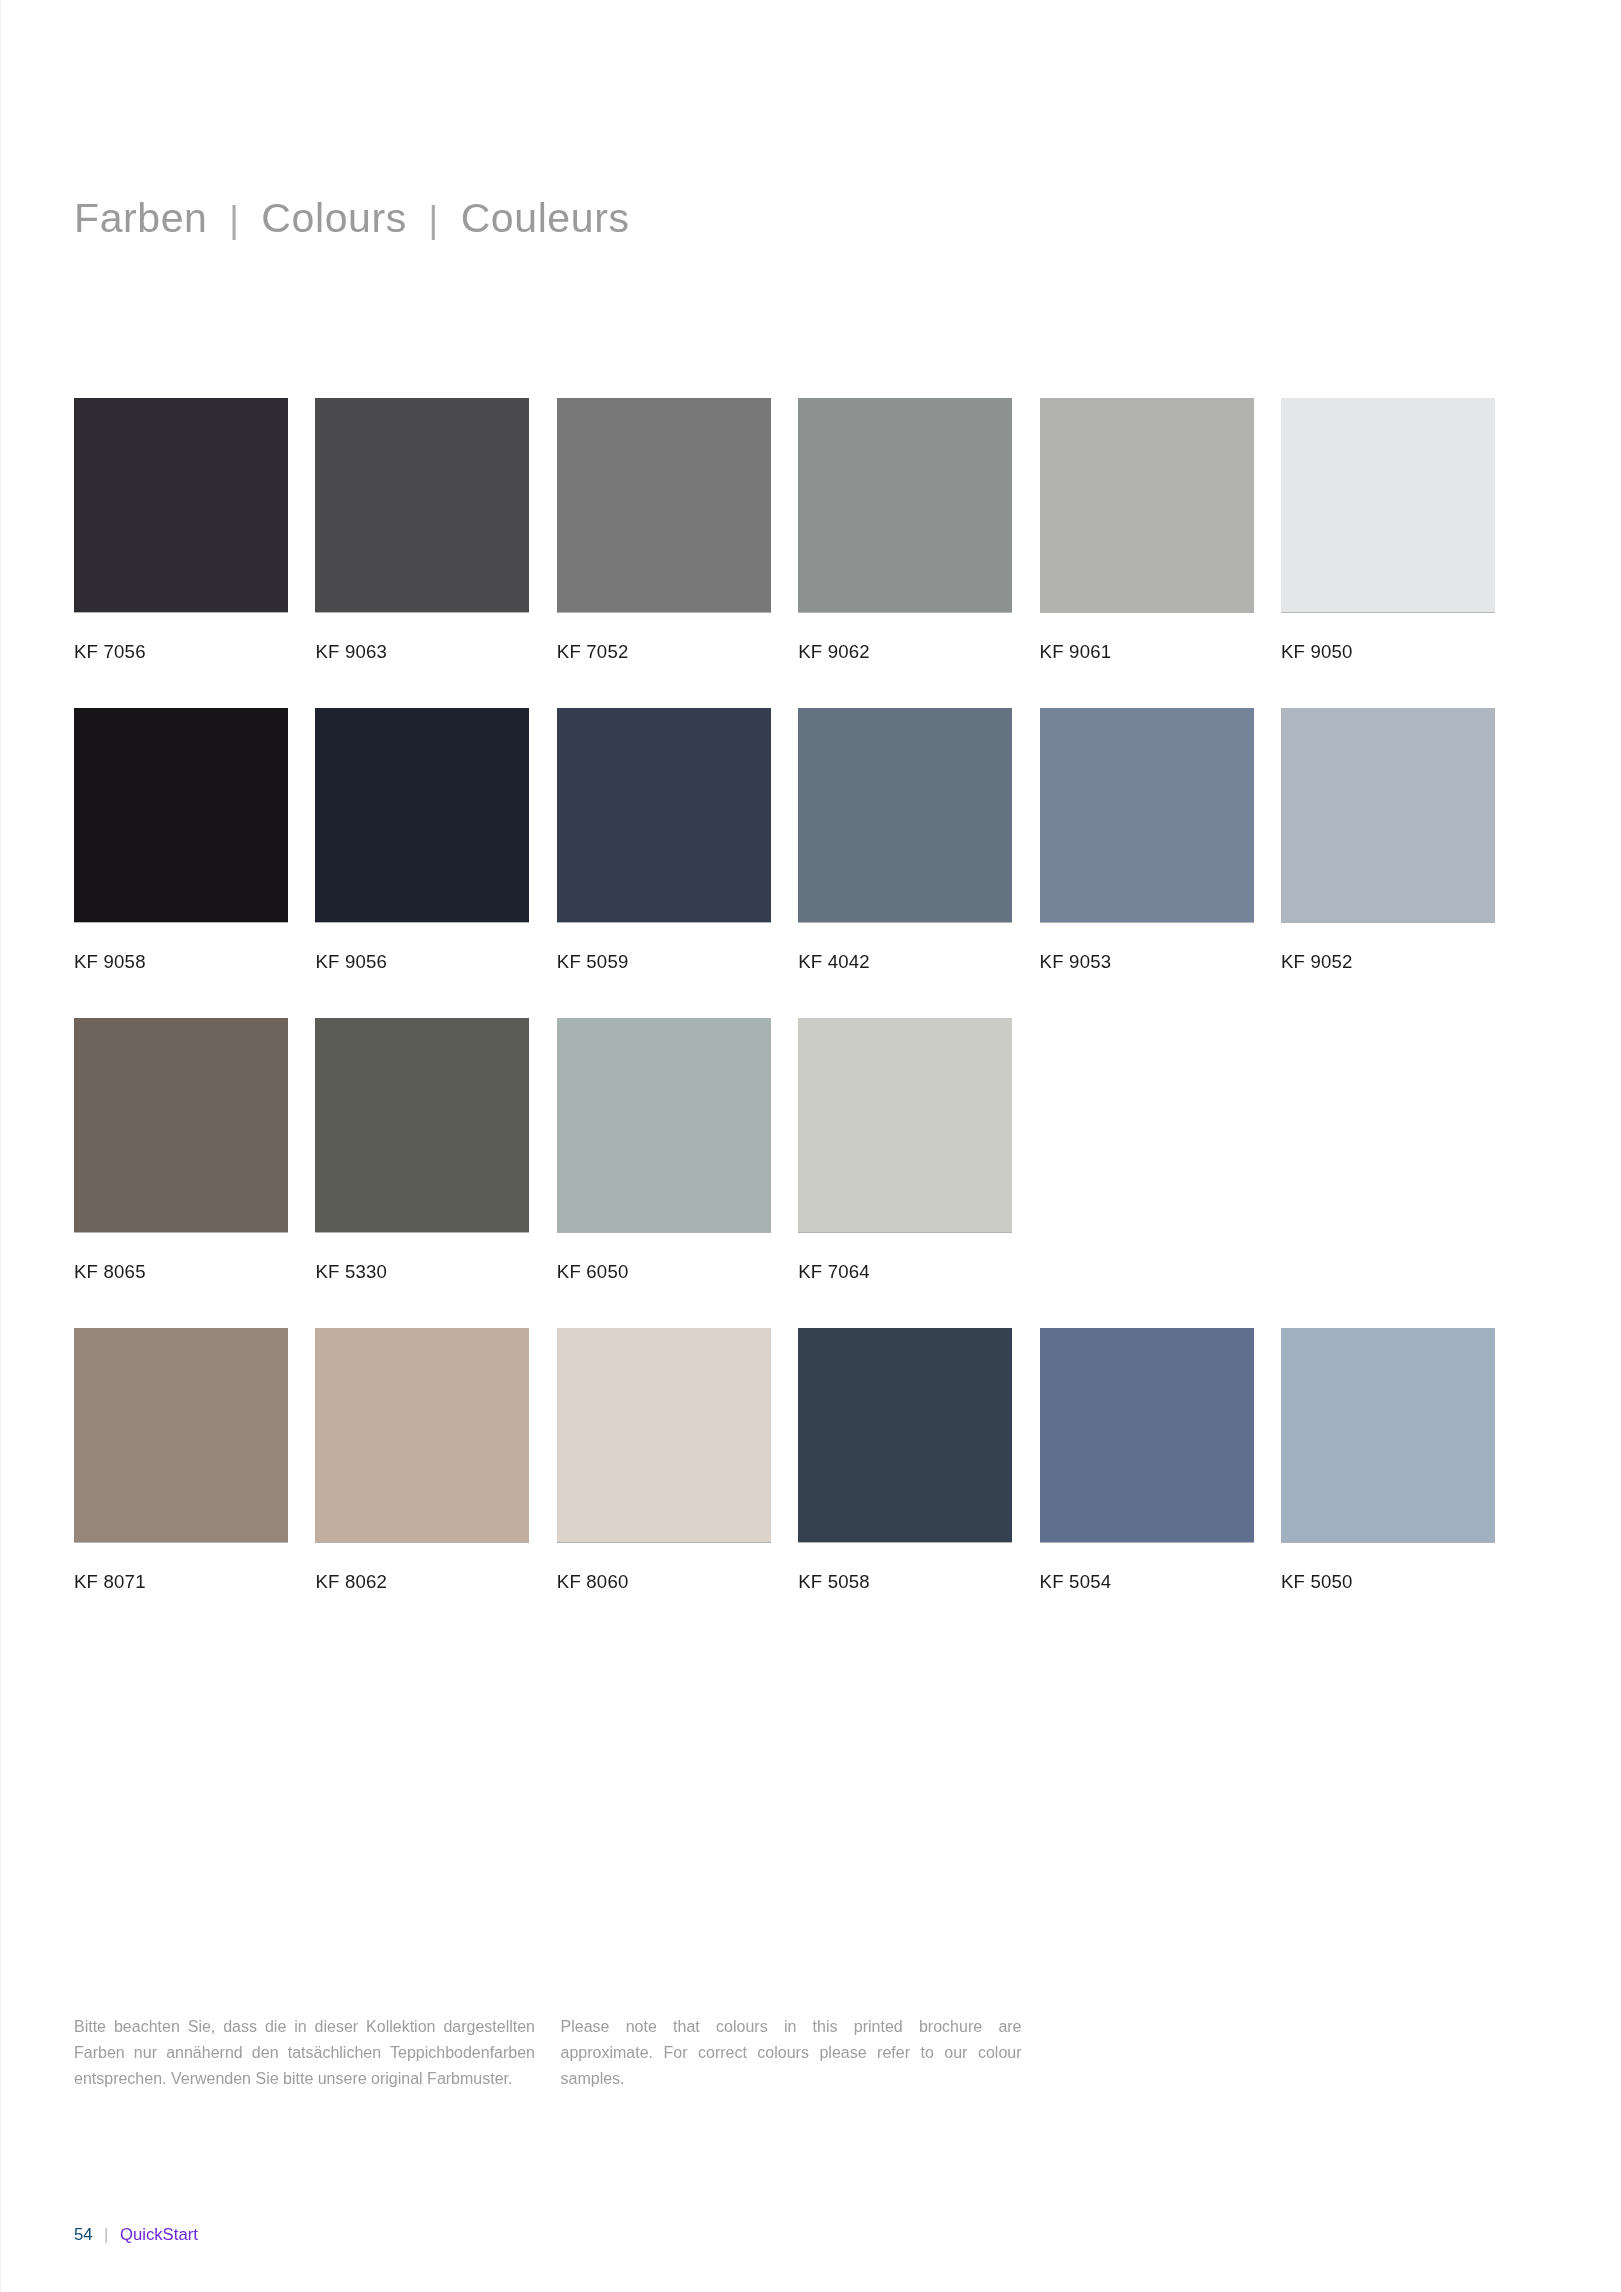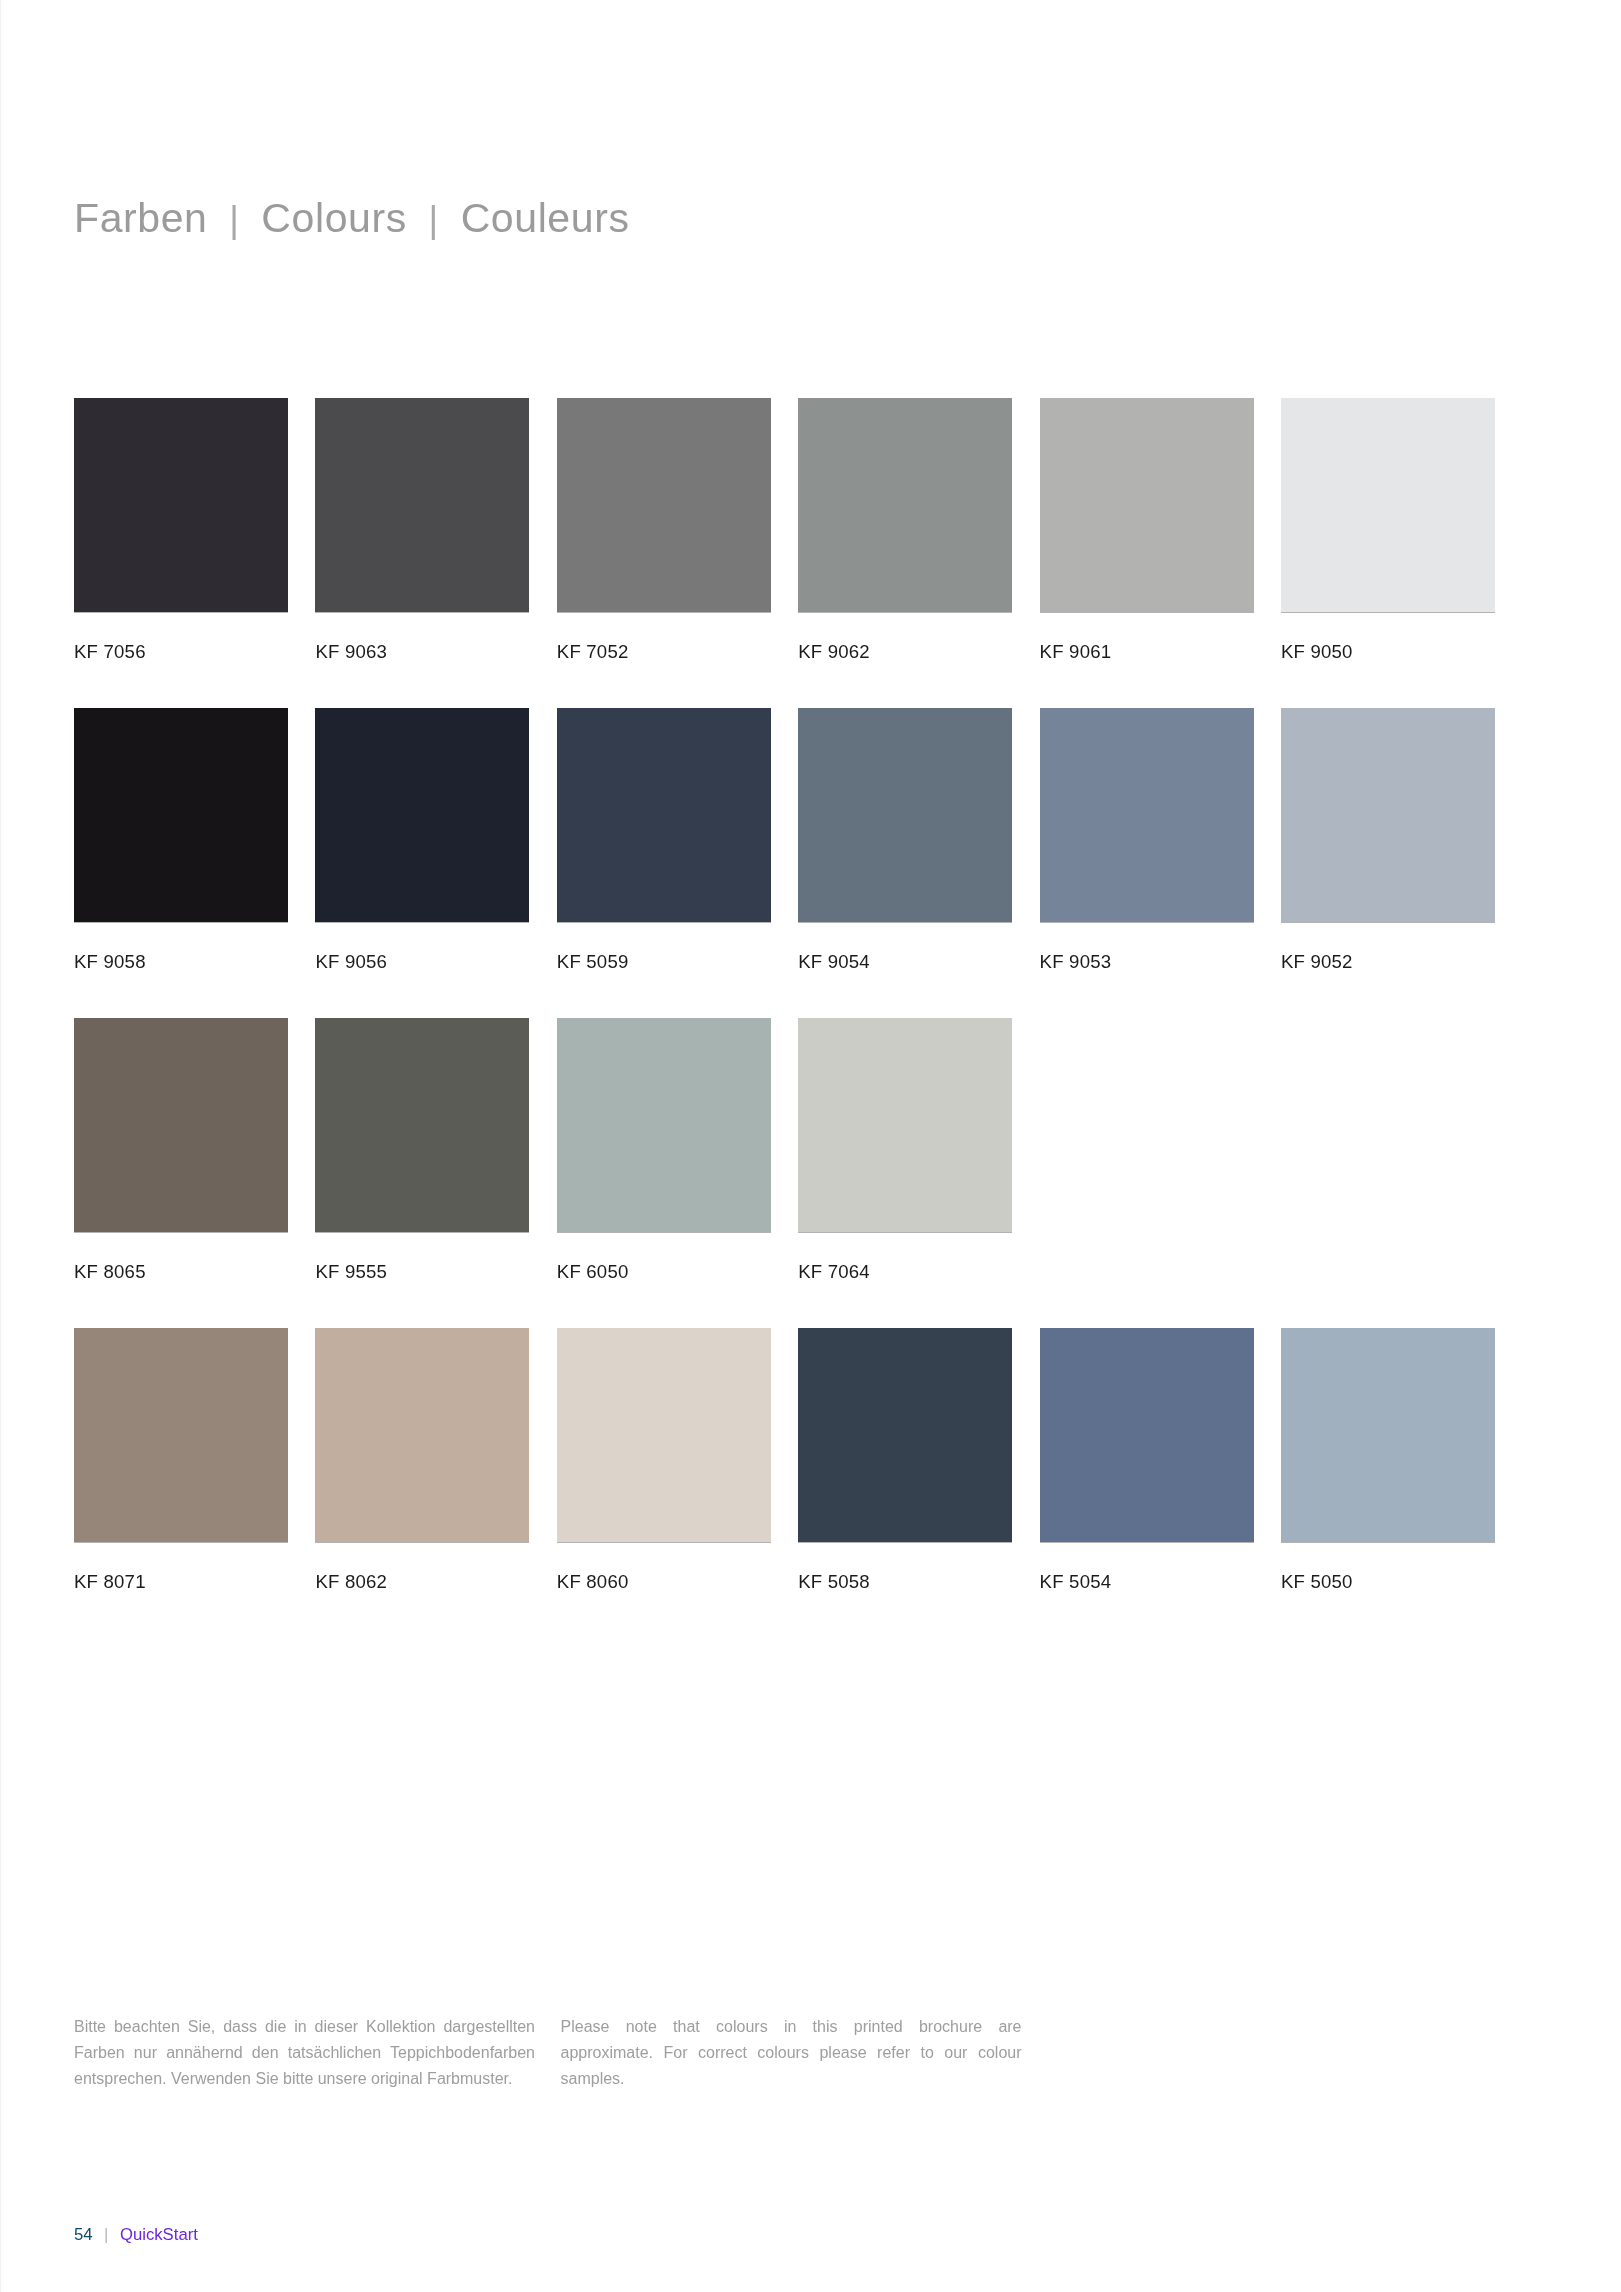--- a/index.html
+++ b/index.html
@@ -177,21 +177,21 @@
         <div class="swatch-label">KF 9056</div>
       </div>
       <div class="swatch-cell">
         <div class="swatch-chip" style="background-color: rgb(52, 61, 77);"></div>
         <div class="swatch-divider"></div>
         <div class="swatch-label">KF 5059</div>
       </div>
       <div class="swatch-cell">
         <div class="swatch-chip" style="background-color: rgb(100, 113, 127);"></div>
         <div class="swatch-divider"></div>
-        <div class="swatch-label">KF 9054</div>
+        <div class="swatch-label">KF 4042</div>
       </div>
       <div class="swatch-cell">
         <div class="swatch-chip" style="background-color: rgb(118, 132, 154);"></div>
         <div class="swatch-divider"></div>
         <div class="swatch-label">KF 9053</div>
       </div>
       <div class="swatch-cell">
         <div class="swatch-chip" style="background-color: rgb(174, 183, 193);"></div>
         <div class="swatch-divider"></div>
         <div class="swatch-label">KF 9052</div>
@@ -200,21 +200,21 @@
 
     <div class="swatch-row">
       <div class="swatch-cell">
         <div class="swatch-chip" style="background-color: rgb(110, 100, 91);"></div>
         <div class="swatch-divider"></div>
         <div class="swatch-label">KF 8065</div>
       </div>
       <div class="swatch-cell">
         <div class="swatch-chip" style="background-color: rgb(91, 92, 85);"></div>
         <div class="swatch-divider"></div>
-        <div class="swatch-label">KF 9555</div>
+        <div class="swatch-label">KF 5330</div>
       </div>
       <div class="swatch-cell">
         <div class="swatch-chip" style="background-color: rgb(167, 179, 177);"></div>
         <div class="swatch-divider"></div>
         <div class="swatch-label">KF 6050</div>
       </div>
       <div class="swatch-cell">
         <div class="swatch-chip" style="background-color: rgb(204, 204, 198);"></div>
         <div class="swatch-divider"></div>
         <div class="swatch-label">KF 7064</div>

